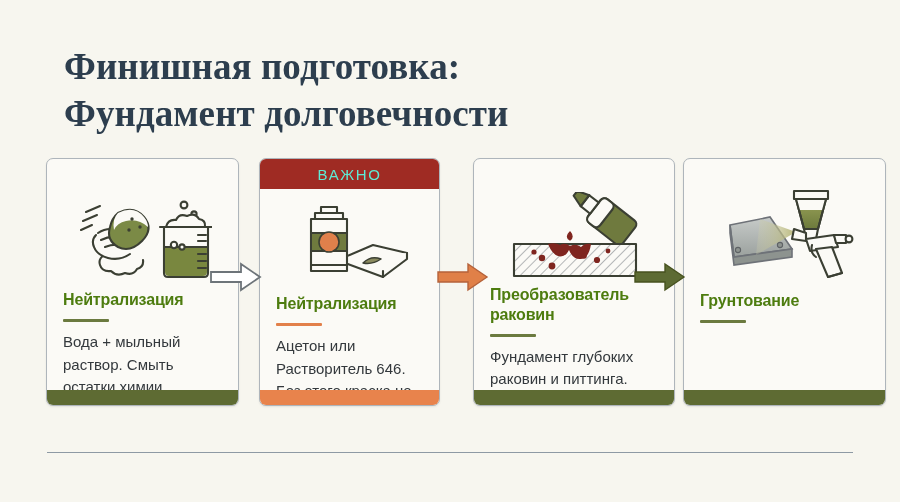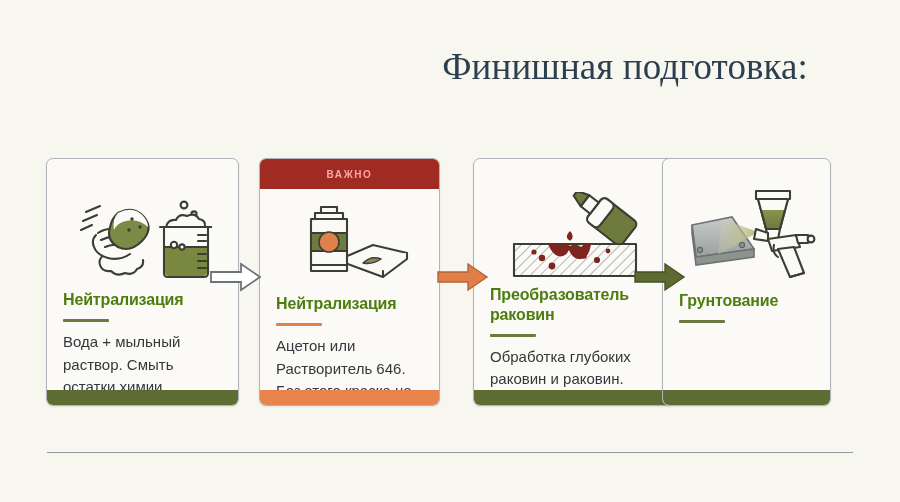--- a/index.html
+++ b/index.html
@@ -18,30 +18,29 @@
   .slide {
     position: absolute;
     inset: 0;
     width: 900px;
     height: 502px;
   }
 
   
   .title {
     position: absolute;
-    left: 48px;
+    left: 64px;
     top: 44px;
     width: 760px;
     font-family: "Liberation Serif", serif;
-    font-weight: normal;
+    font-weight: bold;
     font-size: 37px;
     line-height: 1.27;
     color: #2d3e4e;
     letter-spacing: 0.1px;
-    text-align: right;
   }
   .title-line { display: block; white-space: pre; }
 
   
   .cards {
     position: absolute;
     left: 46px;
     top: 158px;
     width: 808px;
     height: 248px;
@@ -53,31 +52,31 @@
     background: #fbfaf6;
     border: 1px solid #aeb5bb;
     border-radius: 7px;
     box-sizing: border-box;
     overflow: hidden;
     box-shadow: 0 1px 2px rgba(60,60,60,0.10);
   }
   .card.c1 { left: 0px;   width: 193px; }
   .card.c2 { left: 213px; width: 181px; }
   .card.c3 { left: 427px; width: 202px; }
-  .card.c4 { left: 616px; width: 169px; }
+  .card.c4 { left: 637px; width: 203px; }
 
   .card-banner {
     position: absolute;
     left: 0; top: 0;
     width: 100%;
     height: 30px;
     background: #9f2b23;
-    color: #fca5a5;
-    font-size: 10px;
-    font-weight: bold;
+    color: #5eead4;
+    font-size: 15px;
+    font-weight: normal;
     letter-spacing: 1.6px;
     display: flex;
     align-items: center;
     justify-content: center;
     box-sizing: border-box;
   }
 
   .card-icon {
     position: absolute;
     left: 0;
@@ -155,20 +154,21 @@
   
   .icn { display: block; }
 </style>
 </head>
 <body>
 
 <div class="slide">
 
   <div class="title">
     <span class="title-line">Финишная подготовка:</span>
+    <span class="title-line">Фундамент долговечности</span>
   </div>
 
   <div class="cards">
 
     <div class="card c1">
       <div class="card-icon">
         <svg class="icn" width="138" height="84" viewBox="0 0 138 84" aria-hidden="true">
           <g fill="none" stroke="#3b3f33" stroke-width="2.1" stroke-linecap="round" stroke-linejoin="round">
 
             <path d="M12 15 L26 9"></path>
@@ -286,21 +286,21 @@
             <circle cx="104" cy="59" r="2.4" fill="#7f251f" stroke="none"></circle>
           </g>
         </svg>
       </div>
       <div class="card-body">
         <div class="card-title">
           <span>Преобразователь</span><br>
           <span>раковин</span>
         </div>
         <div class="accent-bar accent-green"></div>
-        <div class="card-desc">Обработка глубоких раковин и раковин.</div>
+        <div class="card-desc">Фундамент глубоких раковин и питтинга.</div>
       </div>
       <div class="card-footbar foot-green"></div>
     </div>
 
     <div class="card c4">
       <div class="card-icon">
         <svg class="icn" width="146" height="96" viewBox="0 0 146 96" aria-hidden="true">
           <defs>
             <linearGradient id="plateGrad" x1="0" y1="0" x2="0" y2="1">
               <stop offset="0" stop-color="#c7cbc9"></stop>

